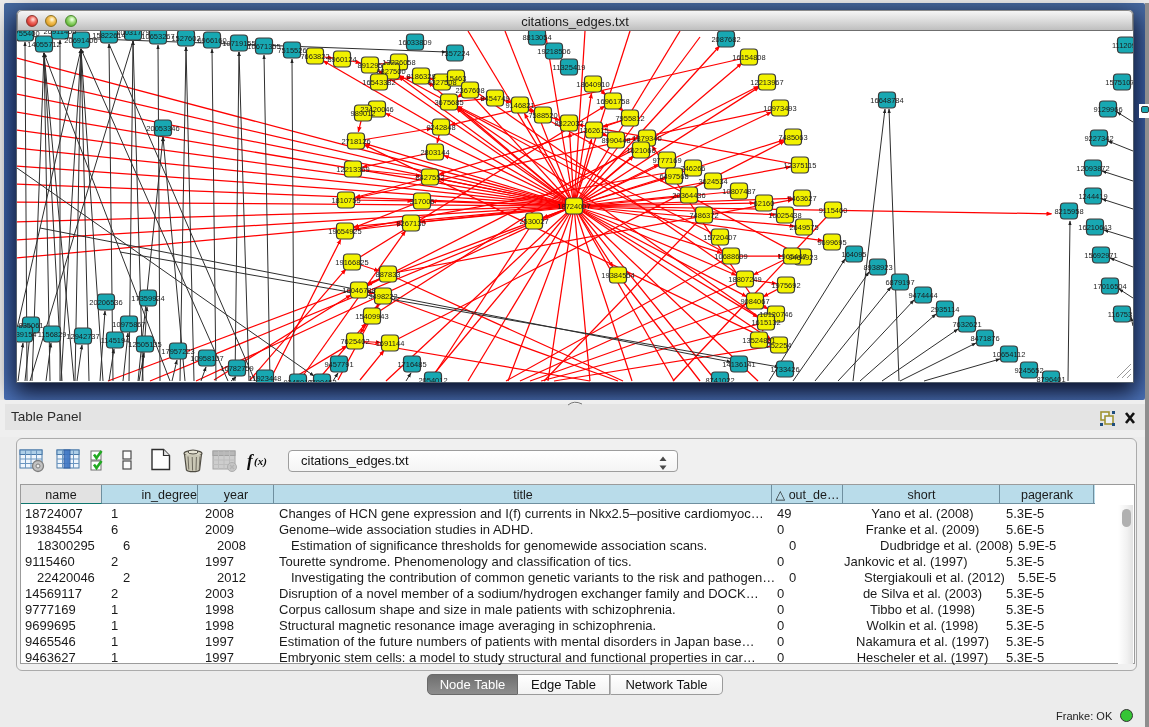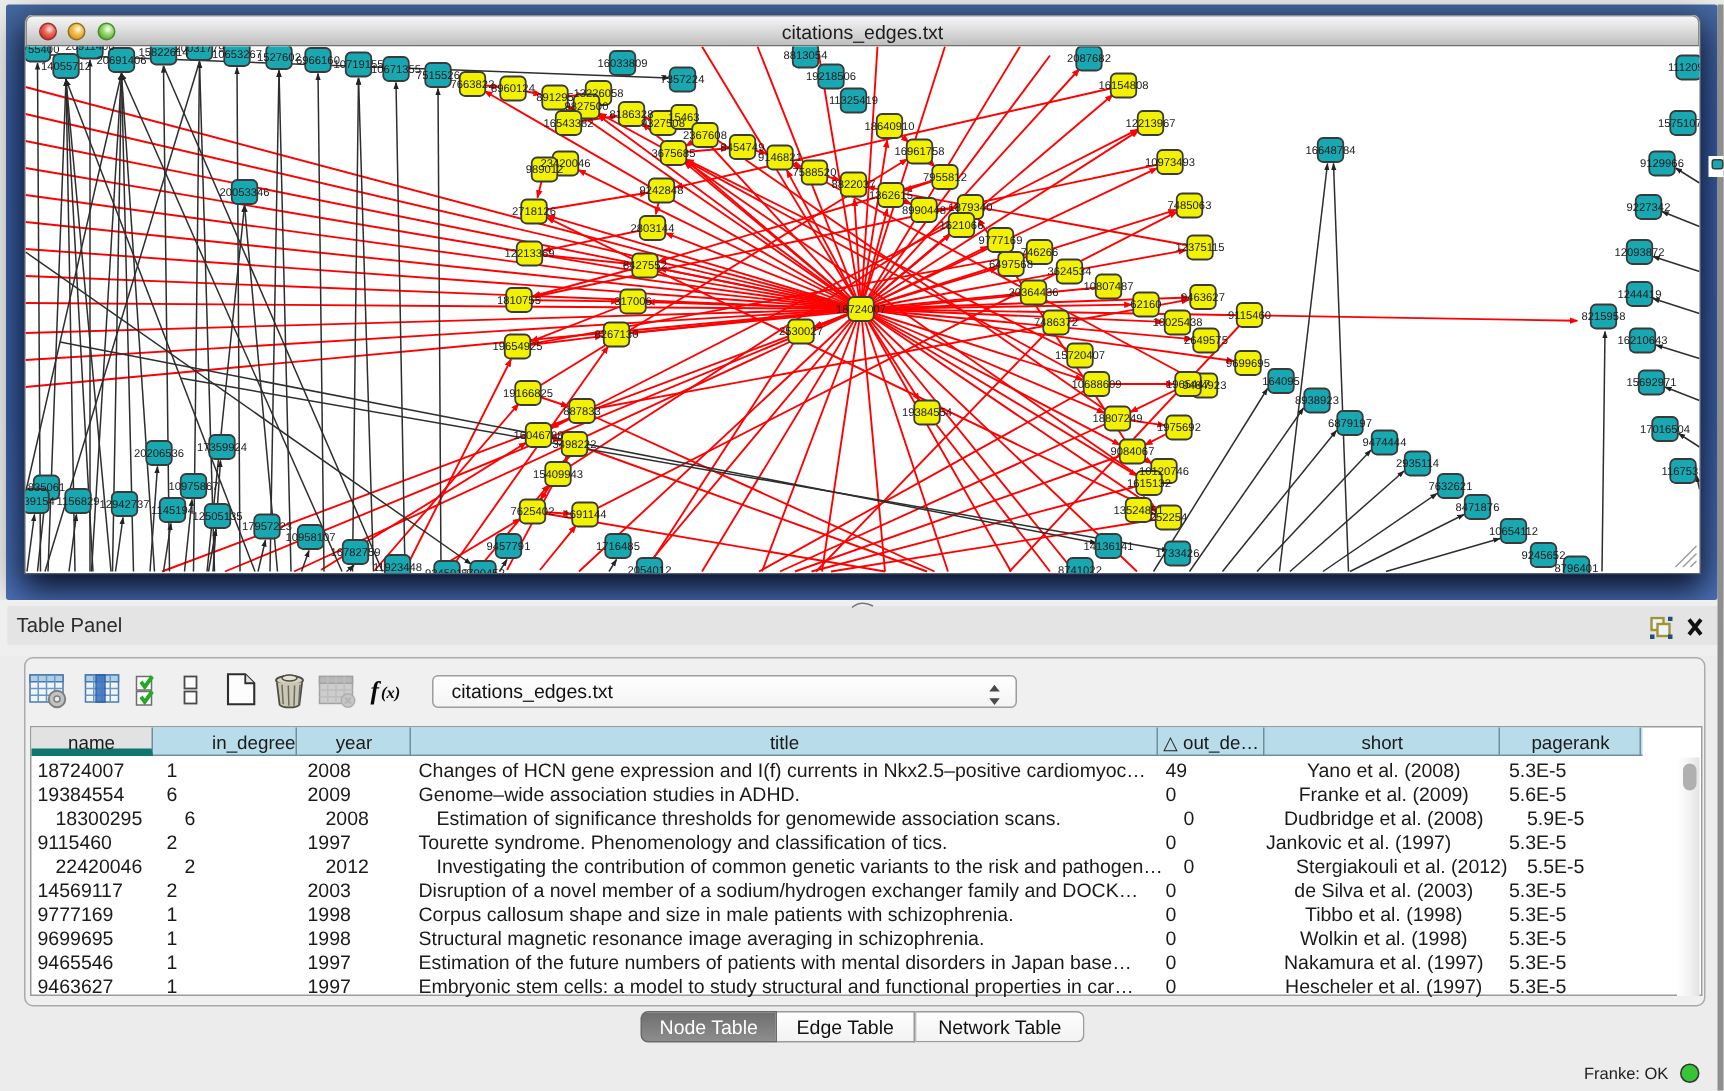--- a/index.html
+++ b/index.html
@@ -584,21 +584,21 @@
     <text x="247" y="20" font-family="Liberation Serif, serif" font-style="italic" font-weight="bold" font-size="17" fill="#0a0a0a">f</text>
     <text x="254" y="19" font-family="Liberation Serif, serif" font-style="italic" font-weight="bold" font-size="11" fill="#0a0a0a">(x)</text>
   </svg>
 <div id="combo">citations_edges.txt
  <svg width="16" height="18" style="position:absolute;right:6px;top:2px">
       <path d="M8,3.5 L11.5,8 L4.5,8 z M8,17 L11.5,12.5 L4.5,12.5 z" fill="#4a4a4a"></path>
     </svg>
 </div>
 <div style="position:absolute;left:20px;top:484px;width:1115px;height:180px;background:#fff;border:1px solid #9b9b9b">
     <div style="position:absolute;left:0;top:0;height:19px;width:1074px;background:#b9dcea;border-bottom:1px solid #6f8f9f"></div>
-    <div style="position:absolute;left:0px;top:0;width:81px;height:19px;background:#e2e2e2;border-right:1px solid #6f8f9f;border-bottom:5px solid #0f766e;font-size:12.5px;text-align:center;line-height:20px;color:#1a1a1a">name</div>
+    <div style="position:absolute;left:0px;top:0;width:81px;height:19px;background:#e2e2e2;border-right:1px solid #6f8f9f;border-bottom:1px solid #0f766e;font-size:12.5px;text-align:center;line-height:20px;color:#1a1a1a">name</div>
     <div style="position:absolute;left:82px;top:0;width:95px;height:19px;background:#b9dcea;border-right:1px solid #6f8f9f;border-bottom:1px solid #6f8f9f;font-size:12.5px;text-align:right;line-height:20px;color:#1a1a1a">in_degree</div>
     <div style="position:absolute;left:178px;top:0;width:75px;height:19px;background:#b9dcea;border-right:1px solid #6f8f9f;border-bottom:1px solid #6f8f9f;font-size:12.5px;text-align:center;line-height:20px;color:#1a1a1a">year</div>
     <div style="position:absolute;left:254px;top:0;width:497px;height:19px;background:#b9dcea;border-right:1px solid #6f8f9f;border-bottom:1px solid #6f8f9f;font-size:12.5px;text-align:center;line-height:20px;color:#1a1a1a">title</div>
     <div style="position:absolute;left:752px;top:0;width:70px;height:19px;background:#b9dcea;border-right:1px solid #6f8f9f;border-bottom:1px solid #6f8f9f;font-size:12.5px;text-align:center;line-height:20px;color:#1a1a1a">△ out_de…</div>
     <div style="position:absolute;left:823px;top:0;width:156px;height:19px;background:#b9dcea;border-right:1px solid #6f8f9f;border-bottom:1px solid #6f8f9f;font-size:12.5px;text-align:center;line-height:20px;color:#1a1a1a">short</div>
     <div style="position:absolute;left:980px;top:0;width:93px;height:19px;background:#b9dcea;border-right:1px solid #6f8f9f;border-bottom:1px solid #6f8f9f;font-size:12.5px;text-align:center;line-height:20px;color:#1a1a1a">pagerank</div>
     <div style="position:absolute;left:0;top:21px;width:1095px;height:16px;font-size:13px;color:#1a1a1a;line-height:16px;white-space:nowrap">
       <span style="position:absolute;left:4px">18724007</span>
       <span style="position:absolute;left:90px">1</span>
       <span style="position:absolute;left:184px">2008</span>
@@ -615,21 +615,21 @@
       <span style="position:absolute;left:756px">0</span>
       <span style="position:absolute;left:823px;width:157px;text-align:center">Franke et al. (2009)</span>
       <span style="position:absolute;left:985px">5.6E-5</span>
     </div>
     <div style="position:absolute;left:12px;top:53px;width:1095px;height:16px;font-size:13px;color:#1a1a1a;line-height:16px;white-space:nowrap">
       <span style="position:absolute;left:4px">18300295</span>
       <span style="position:absolute;left:90px">6</span>
       <span style="position:absolute;left:184px">2008</span>
       <span style="position:absolute;left:258px">Estimation of significance thresholds for genomewide association scans.</span>
       <span style="position:absolute;left:756px">0</span>
-      <span style="position:absolute;left:823px;width:157px;text-align:left">Dudbridge et al. (2008)</span>
+      <span style="position:absolute;left:823px;width:157px;text-align:right">Dudbridge et al. (2008)</span>
       <span style="position:absolute;left:985px">5.9E-5</span>
     </div>
     <div style="position:absolute;left:0;top:69px;width:1095px;height:16px;font-size:13px;color:#1a1a1a;line-height:16px;white-space:nowrap">
       <span style="position:absolute;left:4px">9115460</span>
       <span style="position:absolute;left:90px">2</span>
       <span style="position:absolute;left:184px">1997</span>
       <span style="position:absolute;left:258px">Tourette syndrome. Phenomenology and classification of tics.</span>
       <span style="position:absolute;left:756px">0</span>
       <span style="position:absolute;left:823px;width:157px;">Jankovic et al. (1997)</span>
       <span style="position:absolute;left:985px">5.3E-5</span>

